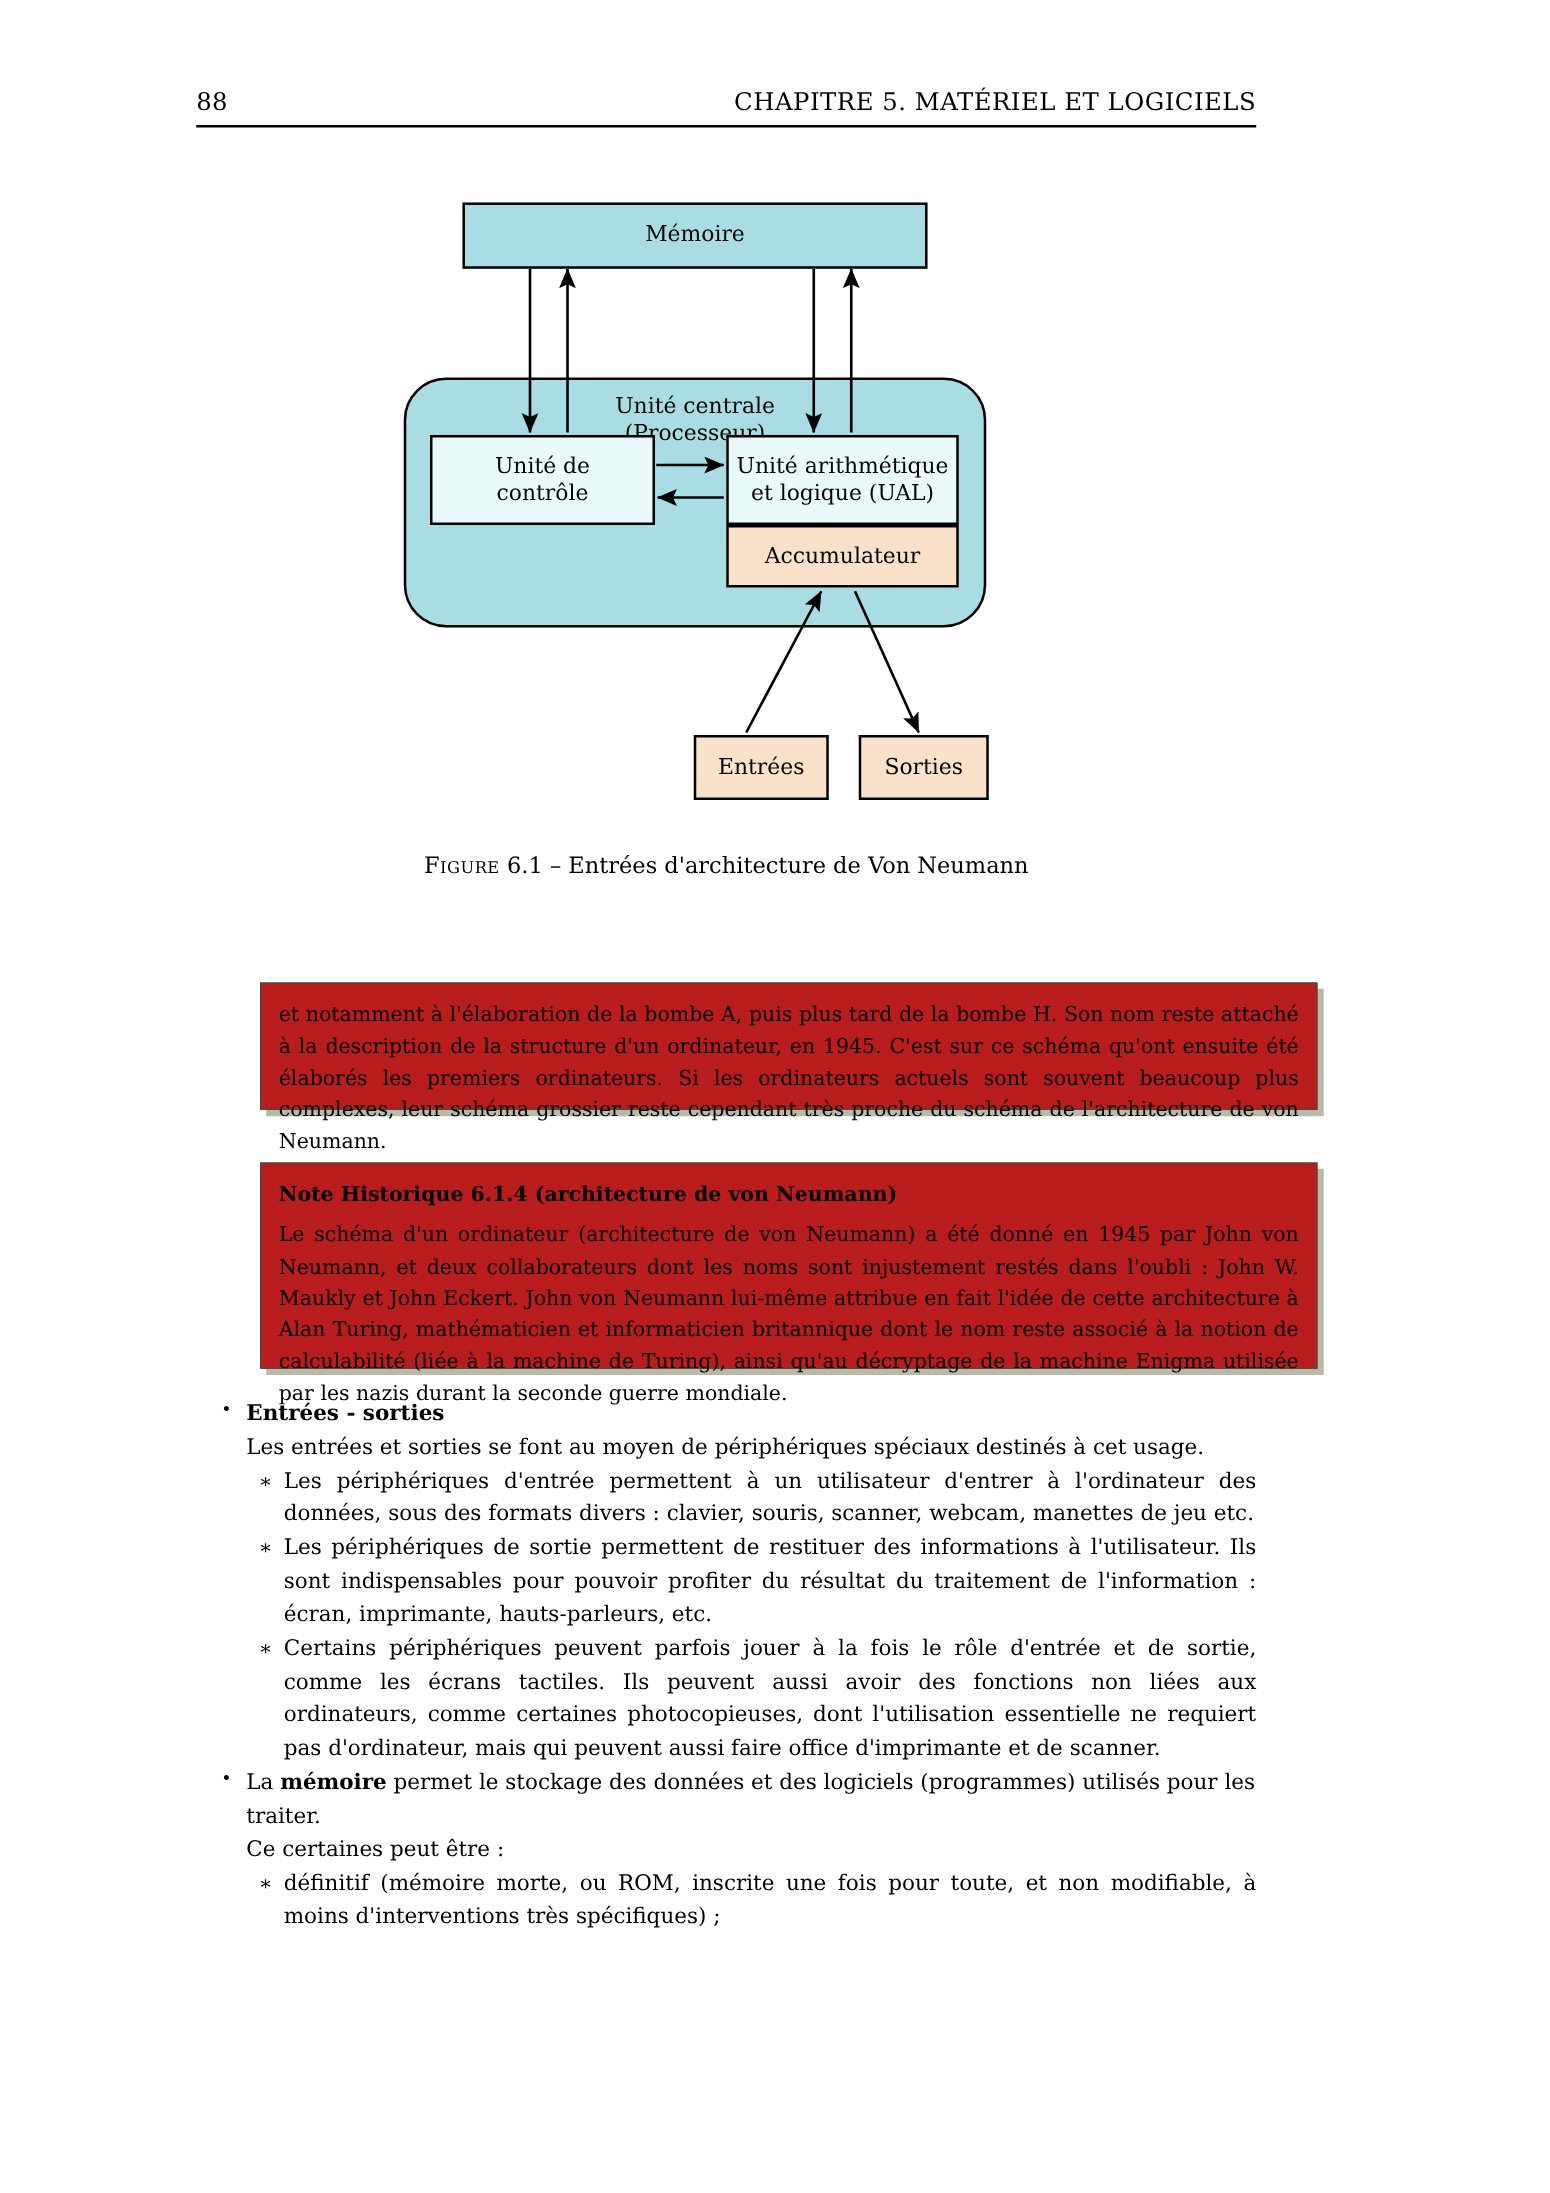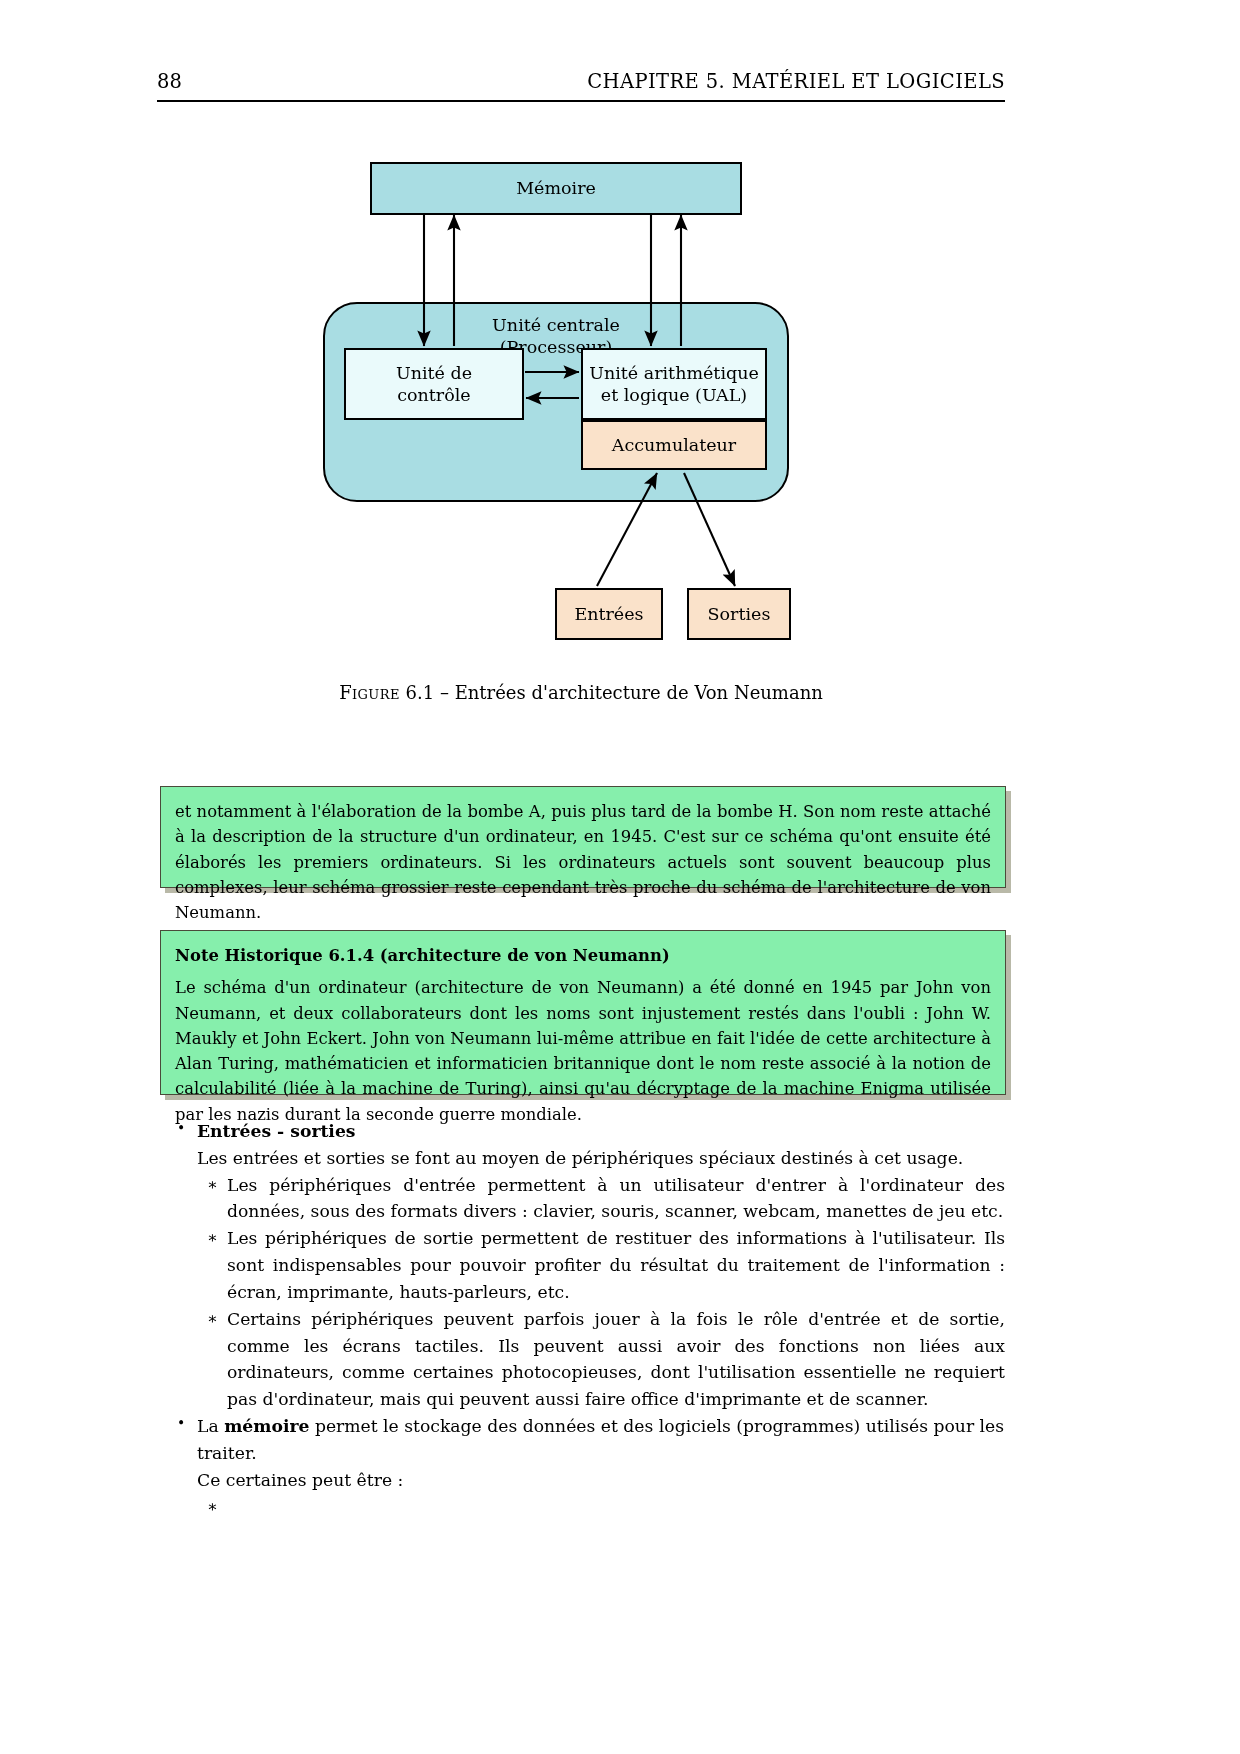--- a/index.html
+++ b/index.html
@@ -164,24 +164,25 @@
   }
   .fig-caption .figword {
     font-variant: small-caps;
     letter-spacing: 0.4px;
   }
 
   
   .notebox {
     position: absolute;
     box-sizing: border-box;
-    background: #86efac;
+    background: #b91c1c;
     border: 1.4px solid #4a4a3a;
     box-shadow: 5px 5px 0 0 #b9b9a8;
     padding: 12px 14px 10px 14px;
+    margin-left: 48px;
   }
   .notebox p {
     margin: 0;
     font-size: 16.4px;
     line-height: 1.54;
     text-align: justify;
   }
   .note-title {
     font-weight: bold;
     font-size: 17.6px;
@@ -376,20 +377,21 @@
       </li>
 
       <li>
         <span class="bullet">•</span>
         <div class="li-head nojust"><span>La </span><b>mémoire</b><span> permet le stockage des données et des logiciels (programmes) utilisés pour les traiter.</span></div>
         <div class="li-sub nojust">Ce certaines peut être :</div>
 
         <ul class="lvl2">
           <li>
             <span class="star">∗</span>
+            <span>définitif (mémoire morte, ou ROM, inscrite une fois pour toute, et non modifiable, à moins d'interventions très spécifiques) ;</span>
           </li>
         </ul>
       </li>
 
     </ul>
   </div>
 
 </div>
 
 </body></html>

